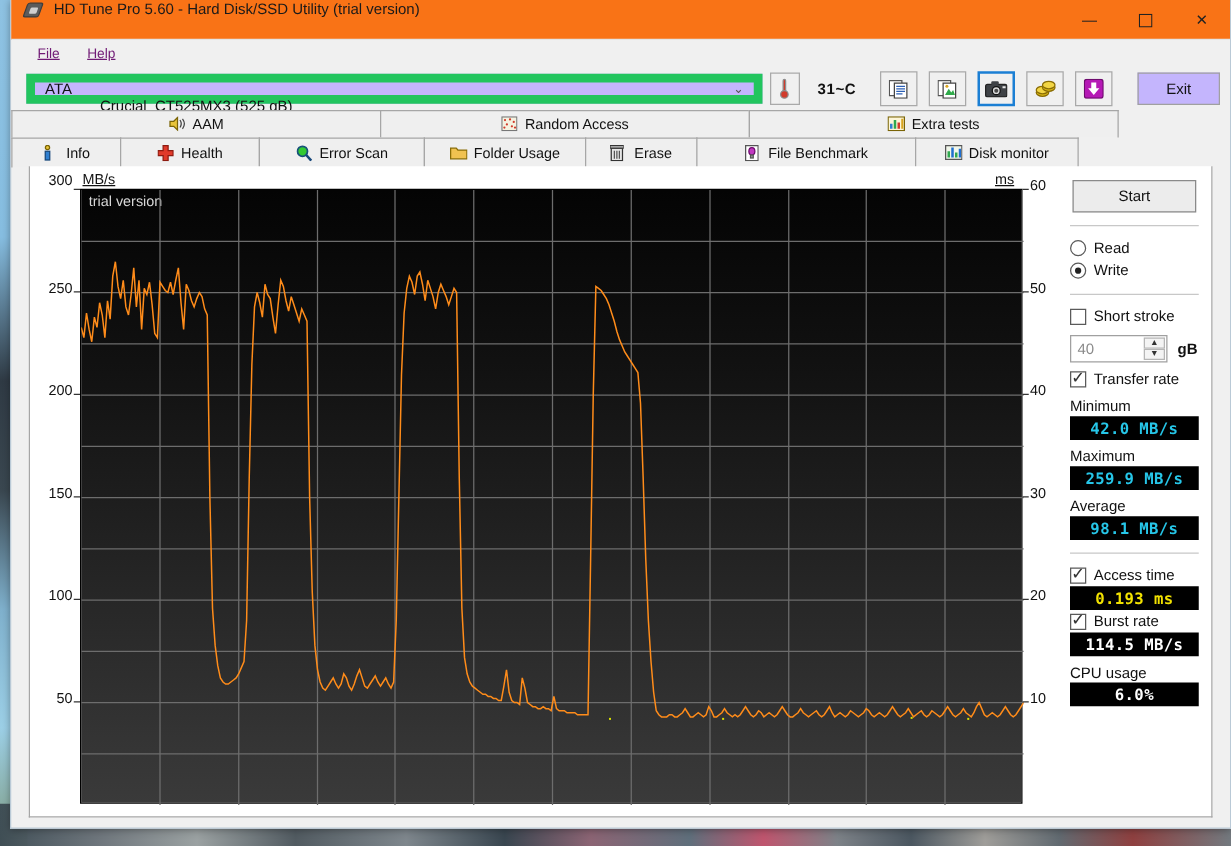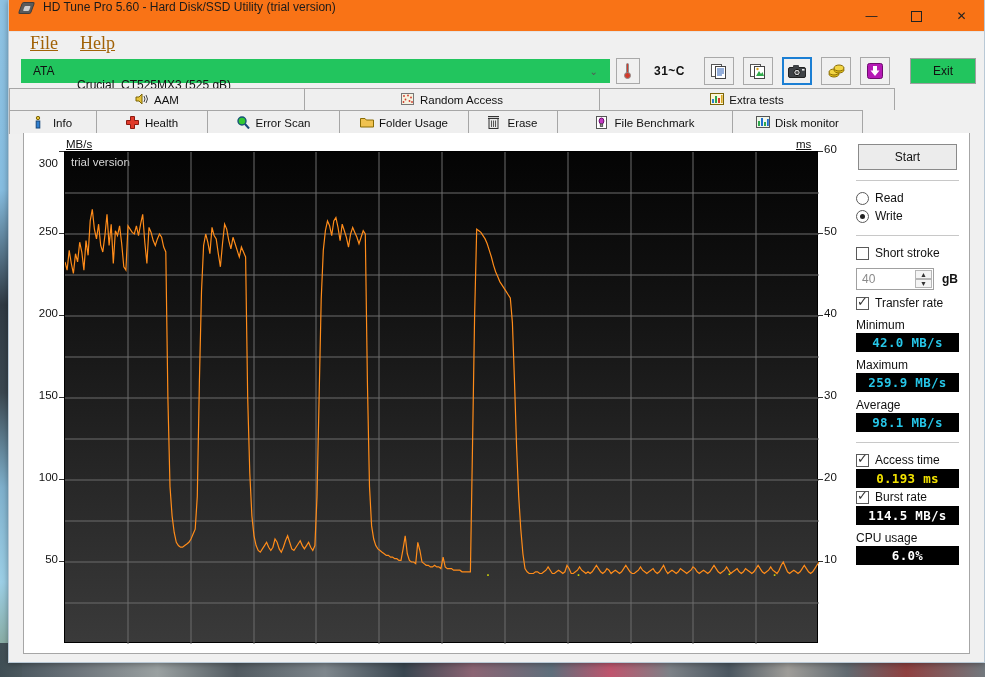--- a/index.html
+++ b/index.html
@@ -52,30 +52,30 @@
   }
   .title-text { font-size:12px; color:#1a1a1a; flex:1; }
   .win-btns { display:flex; height:32px; }
   .win-btn {
     width:45px; height:32px; display:flex; align-items:center; justify-content:center;
     font-size:12px; color:#222;
   }
 
   .menubar { height:22px; background:#f0f0f0; display:flex; align-items:center;
              padding-left:10px; flex:none; }
-  .menu-item { font-size:18px; color:#a16207; padding:2px 11px;font-family:Liberation Serif, serif; }
+  .menu-item { font-size:11px; color:#701a75; padding:2px 11px; }
   .menu-item u { text-decoration:underline; }
 
   
   .devicebar {
     height:34px; display:flex; align-items:center; gap:6px;
     padding:0 8px 0 12px; flex:none; background:#f0f0f0;
   }
   .combo {
-    flex:1; height:24px; background:#22c55e; border:4px solid #22c55e;
+    flex:1; height:24px; background:#c4b5fd; border:7px solid #22c55e;
     display:flex; align-items:center; padding:0 4px 0 8px; font-size:12px; color:#111;
   }
   .combo .bus { width:44px; }
   .combo .model { flex:1;margin-top:28px; }
   .combo .arrow { color:#555; font-size:10px; padding-right:4px; }
   .temp-box {
     height:26px; min-width:24px; border:1px solid #a9a9a9; background:#f0f0f0;
     display:flex; align-items:center; justify-content:center; padding:0 5px;
   }
   .thermo { width:9px; height:16px; position:relative; }
@@ -84,21 +84,21 @@
   .thermo .bulb { position:absolute; left:1px; bottom:0; width:7px; height:7px;
     border-radius:50%; background:#d23b2c; border:1px solid #8d8d8d; }
   .temp-val { font-size:12px; font-weight:bold; color:#111; margin-left:8px;
               margin-right:10px; letter-spacing:.5px; }
   .tool-btn {
     width:30px; height:28px; border:1px solid #a9a9a9; background:#f0f0f0;
     display:flex; align-items:center; justify-content:center; margin-left:3px;
   }
   .tool-btn.active { border:2px solid #1b7fd4; }
   .exit-btn {
-    width:66px; height:26px; border:1px solid #a0a0a0; background:#22c55e;
+    width:66px; height:26px; border:1px solid #a0a0a0; background:#c4b5fd;
     font-size:12px; display:flex; align-items:center; justify-content:center;
     margin-left:14px; color:#111;
   }
 
   
   .tabrow { display:flex; height:22px; padding-left:0; flex:none; }
   .tabrow.row2 { height:24px; }
   .tab {
     border:1px solid #a6a6a6; border-bottom:none; background:#efefef;
     font-size:11.5px; color:#111; display:flex; align-items:center;
@@ -429,21 +429,21 @@
           <polyline id="rate-line" fill="none" stroke="#ff8c1a" stroke-width="1.2" points="0.0,109.9 2.1,118.1 4.2,98.4 6.3,111.5 8.4,121.4 10.5,101.7 12.6,109.9 14.7,90.2 16.8,100.0 18.9,118.1 21.0,88.6 23.1,103.3 25.2,68.9 27.3,57.4 29.4,77.1 31.5,86.9 33.6,72.2 35.7,93.5 37.8,100.0 39.9,83.6 42.0,62.3 44.1,93.5 46.2,72.2 48.3,111.5 50.4,78.7 52.5,83.6 54.6,73.8 56.7,91.8 58.8,114.8 60.9,118.1 63.0,73.8 65.1,77.1 67.2,80.4 69.3,82.0 71.4,73.8 73.5,83.6 75.6,72.2 77.7,62.3 79.8,90.2 81.9,111.5 84.0,75.4 86.1,80.4 88.2,88.6 90.3,93.5 92.4,86.9 94.5,82.0 96.6,85.3 98.7,95.1 100.8,100.0 102.9,246.0 105.0,334.6 107.1,364.1 109.2,380.5 111.3,390.3 113.4,393.6 115.5,395.2 117.6,395.2 119.7,393.6 121.8,392.0 123.9,390.3 126.0,387.0 128.1,382.1 130.2,377.2 132.3,344.4 134.4,229.6 136.5,139.4 138.6,93.5 140.7,82.0 142.8,90.2 144.9,101.7 147.0,75.4 149.1,83.6 151.2,86.9 153.3,101.7 155.4,114.8 157.5,91.8 159.6,72.2 161.7,77.1 163.8,88.6 165.9,96.8 168.0,85.3 170.1,91.8 172.2,98.4 174.3,105.0 176.4,95.1 178.5,100.0 180.6,105.0 182.7,246.0 184.8,321.4 186.9,364.1 189.0,383.8 191.1,393.6 193.2,398.5 195.3,400.2 197.4,396.9 199.5,393.6 201.6,390.3 203.7,395.2 205.8,398.5 207.9,395.2 210.0,387.0 212.1,390.3 214.2,396.9 216.3,400.2 218.4,395.2 220.5,388.7 222.6,383.8 224.7,390.3 226.8,396.9 228.9,398.5 231.0,395.2 233.1,392.0 235.2,388.7 237.3,393.6 239.4,396.9 241.5,393.6 243.6,390.3 245.7,395.2 247.8,398.5 249.9,393.6 252.0,344.4 254.1,246.0 256.2,147.6 258.3,98.4 260.4,78.7 262.5,68.9 264.6,73.8 266.7,83.6 268.8,68.9 270.9,65.6 273.0,75.4 275.1,88.6 277.2,72.2 279.3,78.7 281.4,85.3 283.5,95.1 285.6,82.0 287.7,75.4 289.8,80.4 291.9,85.3 294.0,91.8 296.1,85.3 298.2,78.7 300.3,82.0 302.4,229.6 304.5,334.6 306.6,373.9 308.7,387.0 310.8,393.6 312.9,396.9 315.0,398.5 317.1,400.2 319.2,401.8 321.3,403.4 323.4,403.4 325.5,405.1 327.6,405.1 329.7,406.7 331.8,406.7 333.9,408.4 336.0,408.4 338.1,396.9 340.2,383.8 342.3,401.8 344.4,408.4 346.5,410.0 348.6,410.0 350.7,411.6 352.8,390.3 354.9,398.5 357.0,410.0 359.1,411.6 361.2,413.3 363.3,413.3 365.4,414.9 367.5,414.9 369.6,413.3 371.7,414.9 373.8,414.9 375.9,416.6 378.1,405.1 380.2,414.9 382.3,416.6 384.4,416.6 386.5,416.6 388.6,418.2 390.7,418.2 392.8,418.2 394.9,418.2 397.0,419.8 399.1,419.8 401.2,419.8 403.3,419.8 405.4,419.8 407.5,295.2 409.6,164.0 411.7,77.1 413.8,78.7 415.9,80.4 418.0,83.6 420.1,86.9 422.2,91.8 424.3,98.4 426.4,105.0 428.5,113.2 430.6,119.7 432.7,124.6 434.8,129.6 436.9,132.8 439.0,136.1 441.1,139.4 443.2,142.7 445.3,146.0 447.4,170.6 449.5,229.6 451.6,295.2 453.7,344.4 455.8,377.2 457.9,401.8 460.0,416.6 462.1,419.8 464.2,421.5 466.3,421.5 468.4,421.5 470.5,419.8 472.6,419.8 474.7,421.5 476.8,421.5 478.9,419.8 481.0,418.2 483.1,414.9 485.2,418.2 487.3,421.5 489.4,421.5 491.5,419.8 493.6,418.2 495.7,419.8 497.8,421.5 499.9,419.8 502.0,413.3 504.1,416.6 506.2,421.5 508.3,421.5 510.4,419.8 512.5,418.2 514.6,414.9 516.7,418.2 518.8,419.8 520.9,421.5 523.0,419.8 525.1,421.5 527.2,419.8 529.3,416.6 531.4,413.3 533.5,416.6 535.6,419.8 537.7,421.5 539.8,419.8 541.9,416.6 544.0,418.2 546.1,421.5 548.2,419.8 550.3,418.2 552.4,419.8 554.5,421.5 556.6,419.8 558.7,416.6 560.8,413.3 562.9,416.6 565.0,419.8 567.1,421.5 569.2,421.5 571.3,419.8 573.4,418.2 575.5,414.9 577.6,418.2 579.7,419.8 581.8,421.5 583.9,419.8 586.0,418.2 588.1,416.6 590.2,419.8 592.3,421.5 594.4,419.8 596.5,416.6 598.6,413.3 600.7,418.2 602.8,421.5 604.9,419.8 607.0,418.2 609.1,419.8 611.2,421.5 613.3,419.8 615.4,416.6 617.5,418.2 619.6,419.8 621.7,421.5 623.8,419.8 625.9,418.2 628.0,414.9 630.1,416.6 632.2,419.8 634.3,421.5 636.4,419.8 638.5,418.2 640.6,419.8 642.7,421.5 644.8,419.8 646.9,416.6 649.0,413.3 651.1,416.6 653.2,419.8 655.3,421.5 657.4,419.8 659.5,418.2 661.6,414.9 663.7,418.2 665.8,421.5 667.9,419.8 670.0,418.2 672.1,416.6 674.2,419.8 676.3,421.5 678.4,419.8 680.5,416.6 682.6,418.2 684.7,419.8 686.8,421.5 688.9,419.8 691.0,416.6 693.1,413.3 695.2,416.6 697.3,419.8 699.4,421.5 701.5,419.8 703.6,418.2 705.7,414.9 707.8,418.2 709.9,419.8 712.0,421.5 714.1,418.2 716.2,413.3 718.3,410.0 720.4,414.9 722.5,419.8 724.6,421.5 726.7,419.8 728.8,418.2 730.9,419.8 733.0,421.5 735.1,419.8 737.2,416.6 739.3,413.3 741.4,416.6 743.5,419.8 745.6,421.5 747.7,419.8 749.8,416.6 751.9,413.3 754.0,410.0"></polyline>
           <g id="access-dots">
               <rect x="422.2" y="422.3" width="1.6" height="1.6" fill="#d8e000"></rect>
               <rect x="512.7" y="422.3" width="1.6" height="1.6" fill="#d8e000"></rect>
               <rect x="663.5" y="421.5" width="1.6" height="1.6" fill="#d8e000"></rect>
               <rect x="708.8" y="422.3" width="1.6" height="1.6" fill="#d8e000"></rect>
             </g>
         </svg>
       </div>
       <div id="axis-left">
-          <div class="ylab" style="top: 24px; left: 0px; right: auto; width: 34px; text-align: right;">300</div>
+          <div class="ylab" style="top: 6px; left: 0px; right: auto; width: 34px; text-align: right;">300</div>
           <div class="tickmark" style="left: 35px; top: 18px;"></div>
           <div class="ylab" style="top: 92px; left: 0px; right: auto; width: 34px; text-align: right;">250</div>
           <div class="tickmark" style="left: 35px; top: 100px;"></div>
           <div class="ylab" style="top: 174px; left: 0px; right: auto; width: 34px; text-align: right;">200</div>
           <div class="tickmark" style="left: 35px; top: 182px;"></div>
           <div class="ylab" style="top: 256px; left: 0px; right: auto; width: 34px; text-align: right;">150</div>
           <div class="tickmark" style="left: 35px; top: 264px;"></div>
           <div class="ylab" style="top: 338px; left: 0px; right: auto; width: 34px; text-align: right;">100</div>
           <div class="tickmark" style="left: 35px; top: 346px;"></div>
           <div class="ylab" style="top: 420px; left: 0px; right: auto; width: 34px; text-align: right;">50</div>

